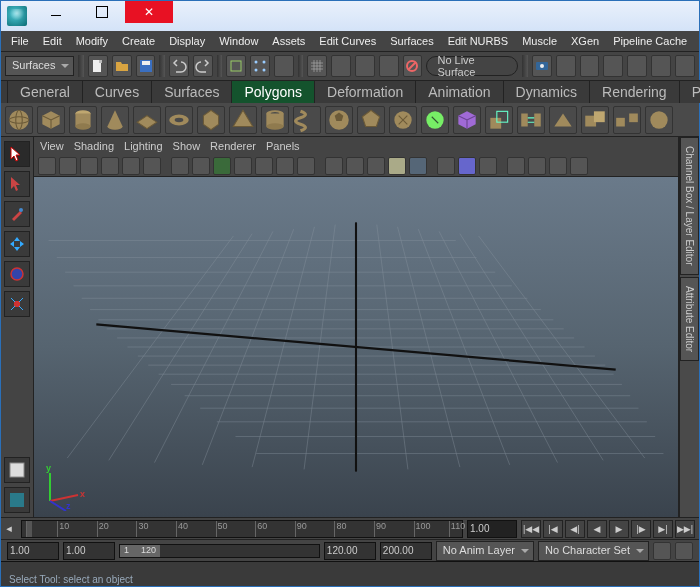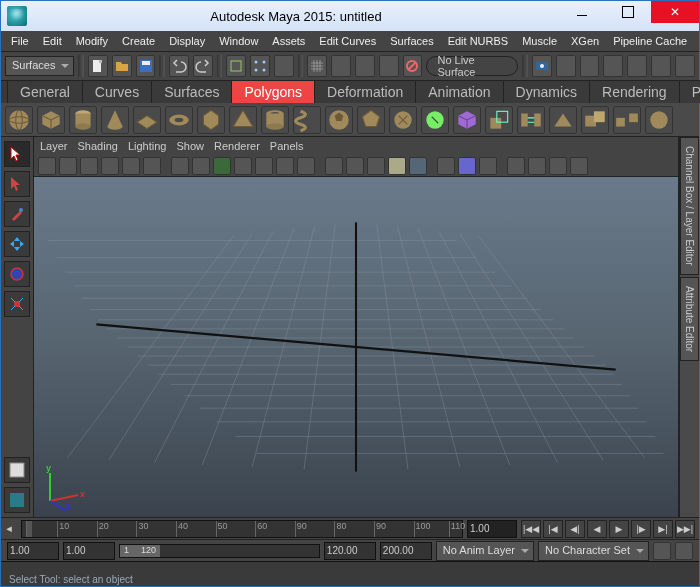--- a/index.html
+++ b/index.html
@@ -19,21 +19,21 @@
 .menubar span { padding:2px 6px; color:#eee; font-size:11px; white-space:nowrap; }
 .status-shelf { height:30px; background:#444; display:flex; align-items:center; padding:2px 4px; gap:4px; border-top:1px solid #222; border-bottom:1px solid #222; }
 .combo { height:20px; background:#555; border:1px solid #222; color:#ddd; padding:2px 18px 2px 6px; position:relative; font-size:11px; }
 .combo::after { content:""; position:absolute; right:4px; top:7px; border:4px solid transparent; border-top-color:#aaa; }
 .vsep { width:6px; height:22px; background:linear-gradient(90deg,#333,#555); }
 .ticon { width:22px; height:22px; background:#555; border:1px solid #333; border-radius:2px; display:flex; align-items:center; justify-content:center; font-size:11px; color:#ddd; }
 .ticon svg { width:16px; height:16px; }
 .pill { height:20px; padding:0 10px; background:#444; border:1px solid #222; border-radius:10px; color:#ccc; display:flex; align-items:center; font-size:11px; }
 .shelf-tabs { height:22px; background:#3a3a3a; display:flex; align-items:flex-end; padding:0 6px; gap:0; }
 .shelf-tab { padding:3px 12px; color:#bbb; font-size:14px; background:#3a3a3a; border:1px solid #222; border-bottom:none; margin-right:-1px; }
-.shelf-tab.active { background:#ef4444; color:#fff; }
+.shelf-tab.active { background:#14532d; color:#fff; }
 .shelf-tabs .navend { margin-left:auto; display:flex; gap:2px; }
 .navbtn { width:14px; height:16px; background:#555; border:1px solid #222; color:#ccc; font-size:9px; display:flex; align-items:center; justify-content:center; }
 .shelf { height:34px; background:#4a4a4a; display:flex; align-items:center; padding:2px 4px; gap:4px; border-bottom:1px solid #222; overflow:hidden; }
 .shelf .sicon { width:28px; height:28px; border:1px solid #333; border-radius:2px; display:flex; align-items:center; justify-content:center; }
 .main { flex:1; display:flex; min-height:0; }
 .toolcol { width:32px; background:#444; display:flex; flex-direction:column; align-items:center; padding:4px 0; gap:4px; }
 .toolbtn { width:26px; height:26px; background:#3a3a3a; border:1px solid #222; display:flex; align-items:center; justify-content:center; }
 .toolbtn svg { width:18px; height:18px; }
 .viewport-wrap { flex:1; display:flex; flex-direction:column; background:#444; border-left:1px solid #222; border-right:1px solid #222; }
 .view-menu { height:18px; background:#444; display:flex; align-items:center; padding:0 6px; gap:10px; font-size:11px; }
@@ -59,21 +59,20 @@
 .cmdline .inp { flex:1; height:16px; background:#222; border:1px solid #000; }
 .helpline { height:18px; background:#3a3a3a; padding:12px 8px; color:#9ab; font-size:10px; border-top:1px solid #111; }
 </style>
 </head>
 <body>
 
 <div class="window">
 
   <div class="titlebar">
     <div class="app-icon"></div>
-    <div class="title">Autodesk Maya 2015: untitled</div>
     <div class="winbtns">
       <div class="winbtn min"></div>
       <div class="winbtn max"></div>
       <div class="winbtn close"></div>
     </div>
   </div>
 
   <div class="menubar">
     <span>File</span>
     <span>Edit</span>
@@ -357,21 +356,21 @@
         </div>
       <div class="toolbtn">
           <svg viewBox="0 0 18 18">
             <rect x="2" y="2" width="14" height="14" fill="#2a7a8a"></rect>
           </svg>
         </div>
     </div>
 
     <div class="viewport-wrap">
       <div class="view-menu">
-        <span>Layer</span>
+        <span>View</span>
         <span>Shading</span>
         <span>Lighting</span>
         <span>Show</span>
         <span>Renderer</span>
         <span>Panels</span>
       </div>
       <div class="view-tool">
         <div class="vticon"></div>
         <div class="vticon"></div>
         <div class="vticon"></div>

